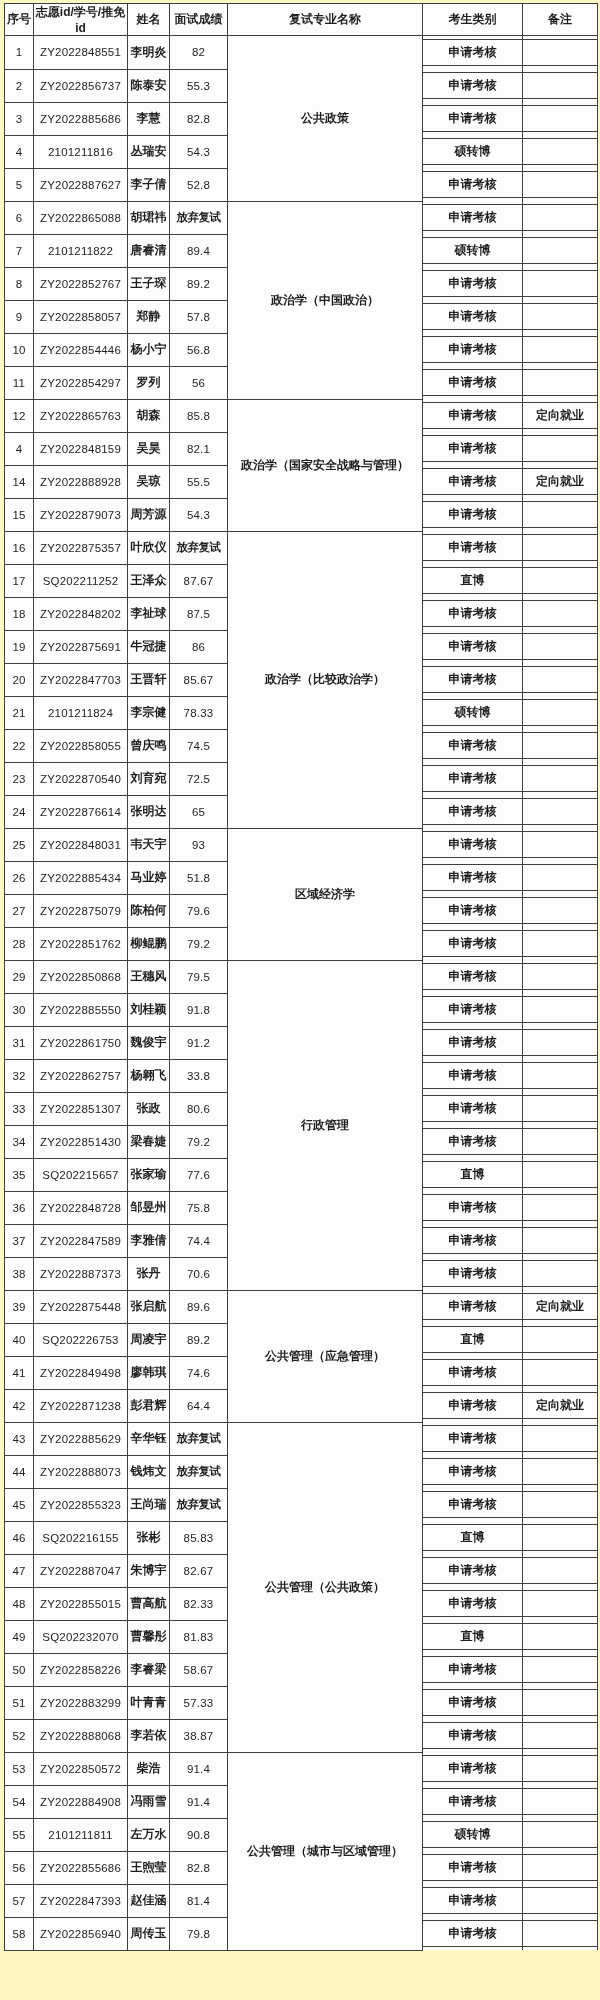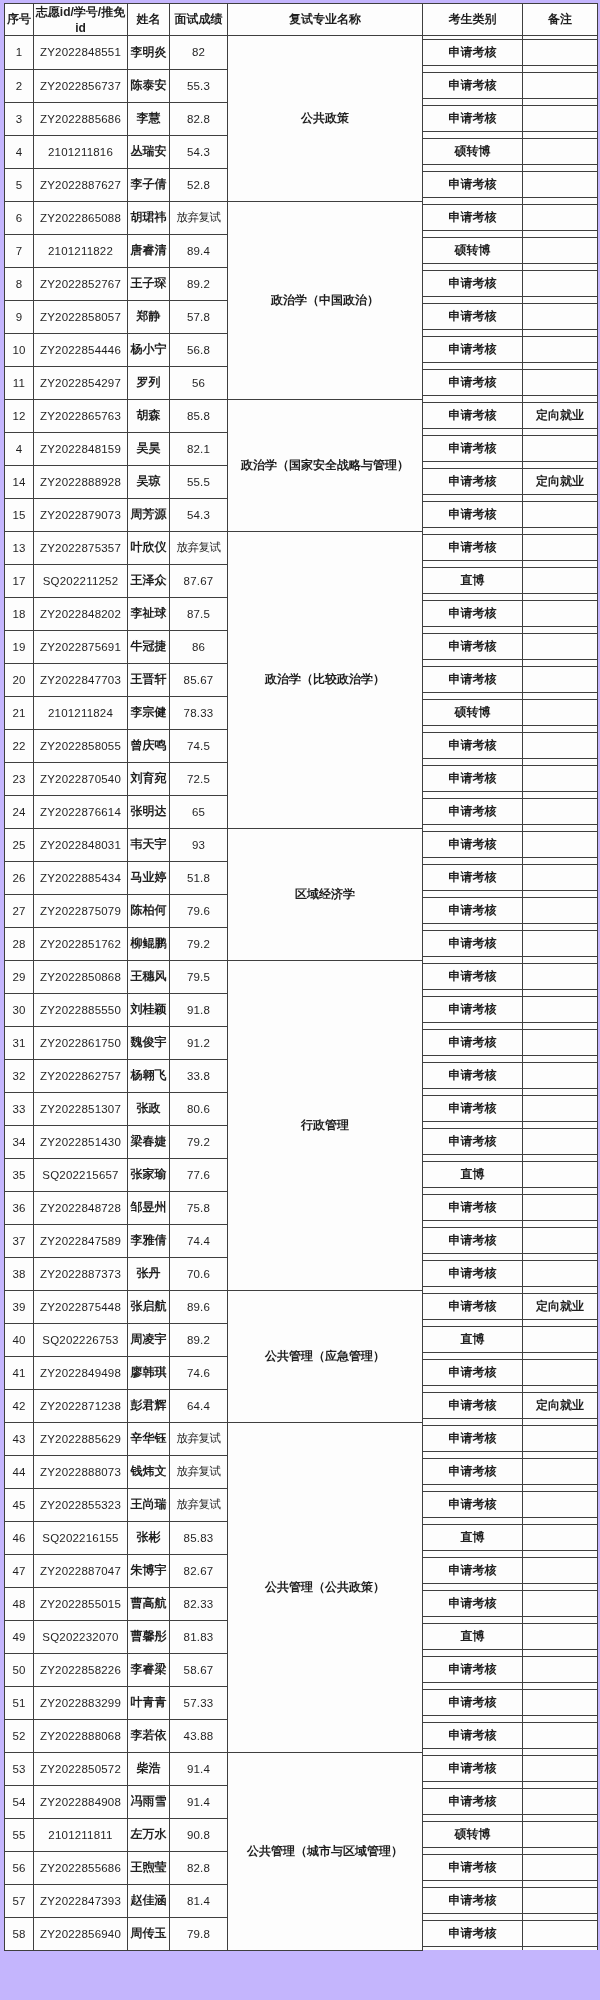--- a/index.html
+++ b/index.html
@@ -6,21 +6,21 @@
     margin: 0;
     padding: 0;
     background: #fdfdfd;
     font-family: "Liberation Sans", "DejaVu Sans", sans-serif;
   }
   .page {
     width: 600px;
     height: 2000px;
     box-sizing: border-box;
     padding: 3px 0 0 4px;
-    background: #c4b5fd;
+    background: #fef9c3;
   }
   table.roster {
     border-collapse: collapse;
     table-layout: fixed;
     width: 593px;
   }
   th, td {
     border: 1px solid #3f3f3f;
     padding: 0;
     text-align: center;
@@ -30,21 +30,21 @@
     overflow: hidden;
   }
   thead th {
     height: 29px;
     font-weight: 700;
     background: #fdfdfd;
   }
   tbody td { height: 32px; background: #fdfdfd; }
   td.num  { font-weight: 400; font-size: 11.5px; letter-spacing: 0.2px; }
   td.cn   { font-weight: 700; margin-left: 8px; }
-  td.score.abandon { font-weight: 400; letter-spacing: -0.5px; }
+  td.score.abandon { font-weight: 700; letter-spacing: -0.5px; }
   td.major { font-weight: 700; white-space: nowrap; }
   
   td.pillcell { border-top: none; border-bottom: none; }
   .pill {
     box-sizing: border-box;
     height: 27px;
     margin: 3px 0;
     border-top: 1px solid #3f3f3f;
     border-bottom: 1px solid #3f3f3f;
     display: flex;
@@ -256,21 +256,21 @@
           <td class="cn">周芳源</td>
           <td class="num score">54.3</td>
           <td class="pillcell">
             <div class="pill">申请考核</div>
           </td>
           <td class="pillcell">
             <div class="pill"></div>
           </td>
         </tr>
         <tr>
-          <td class="num">13</td>
+          <td class="num">16</td>
           <td class="num">ZY2022875357</td>
           <td class="cn">叶欣仪</td>
           <td class="num score abandon">放弃复试</td>
           <td class="major" rowspan="9">政治学（比较政治学）</td>
           <td class="pillcell">
             <div class="pill">申请考核</div>
           </td>
           <td class="pillcell">
             <div class="pill"></div>
           </td>
@@ -696,21 +696,21 @@
             <div class="pill">申请考核</div>
           </td>
           <td class="pillcell">
             <div class="pill"></div>
           </td>
         </tr>
         <tr>
           <td class="num">52</td>
           <td class="num">ZY2022888068</td>
           <td class="cn">李若依</td>
-          <td class="num score">43.88</td>
+          <td class="num score">38.87</td>
           <td class="pillcell">
             <div class="pill">申请考核</div>
           </td>
           <td class="pillcell">
             <div class="pill"></div>
           </td>
         </tr>
         <tr>
           <td class="num">53</td>
           <td class="num">ZY2022850572</td>

